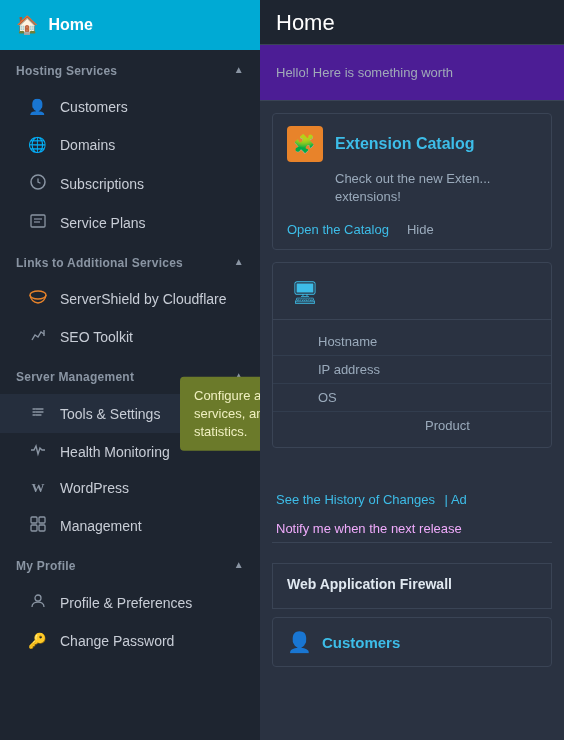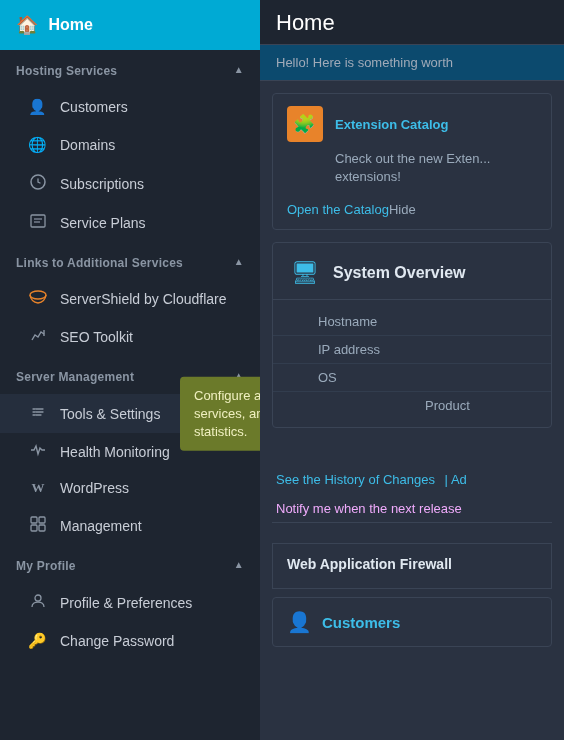--- a/index.html
+++ b/index.html
@@ -117,22 +117,22 @@
       border-bottom: 1px solid #3a4455;
     }
     .page-title-bar h1 {
       font-size: 22px;
       color: #fff;
       font-weight: 400;
     }
 
     
     .notice-bar {
-      background: #0c4a6e;
-      padding: 10px 16px;
+      background: #4c1d95;
+      padding: 20px 16px;
       color: #a0aab8;
       font-size: 13px;
       border-bottom: 1px solid #3a4455;
     }
 
     .catalog-card {
       background: #2a3241;
       border: 1px solid #3a4455;
       margin: 12px;
       border-radius: 4px;
@@ -149,33 +149,33 @@
       border-radius: 4px;
       display: flex;
       align-items: center;
       justify-content: center;
       font-size: 18px;
       margin-right: 12px;
       flex-shrink: 0;
     }
     .catalog-title {
       color: #3dbde8;
-      font-size: 13px;
+      font-size: 16px;
       font-weight: 600;
     }
     .catalog-desc {
       color: #9aaabb;
       font-size: 13px;
       padding: 0 14px 8px 62px;
       line-height: 1.4;
     }
     .catalog-actions {
       padding: 8px 14px 12px 14px;
       display: flex;
-      gap: 0;
+      gap: 18px;
     }
     .btn-link {
       color: #3dbde8;
       background: none;
       border: none;
       cursor: pointer;
       font-size: 13px;
       padding: 0;
     }
     .btn-hide {
@@ -429,21 +429,20 @@
     <div class="catalog-desc">Check out the new Exten... extensions!</div>
     <div class="catalog-actions">
       <button class="btn-link">Open the Catalog</button>
       <button class="btn-hide">Hide</button>
     </div>
   </div>
 
   <div class="system-overview">
     <div class="system-overview-header">
       <div class="monitor-icon">🖥</div>
-      <span class="system-overview-title">System Overview</span>
     </div>
     <div class="system-info-table">
       <div class="system-info-row">
         <span class="system-info-label">Hostname</span>
         <span class="system-info-value"></span>
       </div>
       <div class="system-info-row">
         <span class="system-info-label">IP address</span>
         <span class="system-info-value"></span>
       </div>

